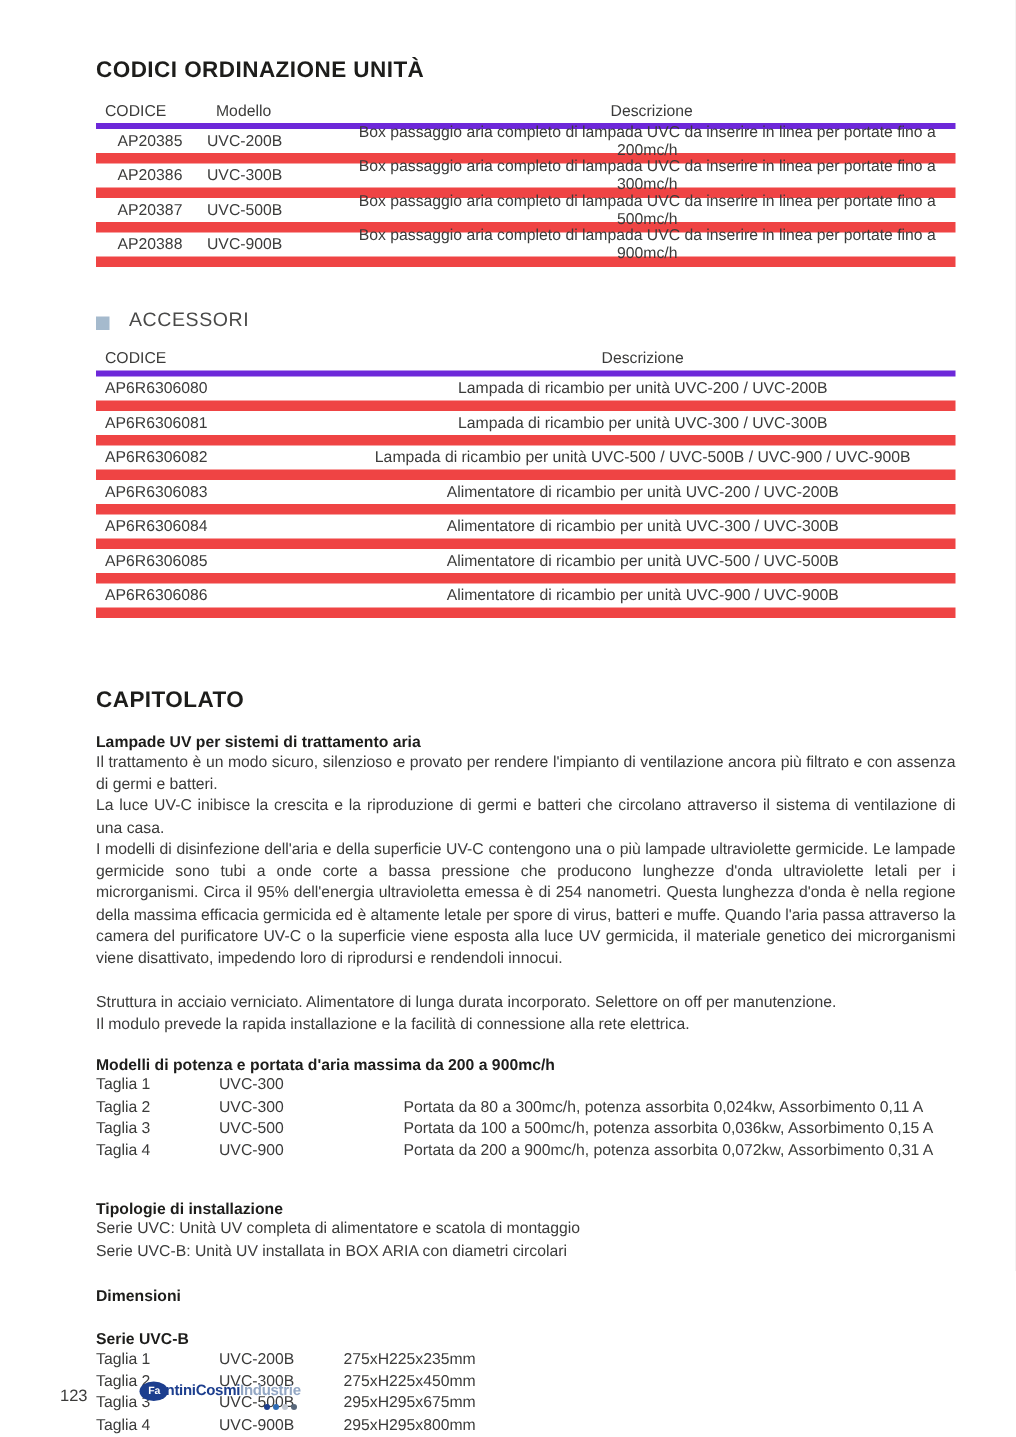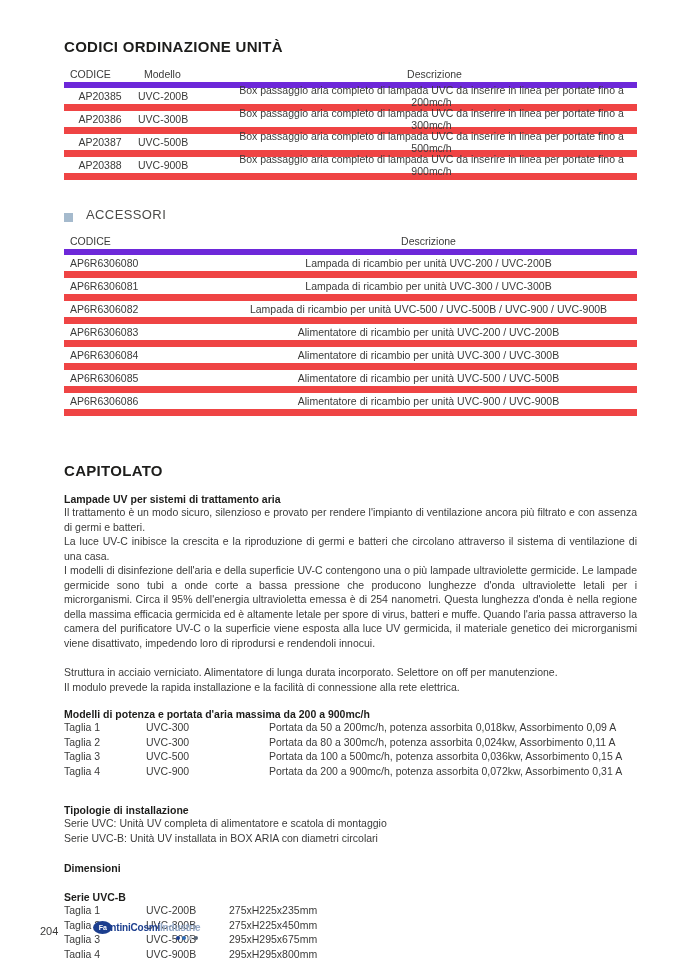--- a/index.html
+++ b/index.html
@@ -23,21 +23,21 @@
   .title-capitolato{margin-top:46px;}
 
   
   .section-label{display:flex;align-items:flex-end;margin-top:27px;}
   .bullet-square{width:9px;height:9px;background:#a5bacd;margin-right:13px;}
   .section-label .txt{font-size:13px;color:#4a4a49;letter-spacing:.4px;}
 
   
   .dtable{width:100%;margin-top:11px;font-size:10.5px;}
   .trow{display:flex;align-items:center;height:16px;border-bottom:7px solid #ef4444;}
-  .trow.head{border-bottom:6px solid #6d28d9;}
+  .trow.head{border-bottom:4px solid #6d28d9;}
   .t1-code{width:72px;text-align:center;flex:none;}
   .t1-model{width:88px;text-align:left;flex:none;padding-left:2px;}
   .t1-desc{flex:1;text-align:center;}
   .t1-code.hd{text-align:left;padding-left:6px;}
   .t2-code{width:150px;text-align:left;flex:none;padding-left:6px;}
   .t2-desc{flex:1;text-align:center;}
 
   
   .b-head{font-size:10.5px;font-weight:bold;color:#1d1d1b;margin:14px 0 0 0;}
   p.body{font-size:10.5px;line-height:14.5px;margin:0;text-align:justify;}
@@ -157,21 +157,20 @@
     <p class="body">I modelli di disinfezione dell'aria e della superficie UV-C contengono una o più lampade ultraviolette germicide. Le lampade germicide sono tubi a onde corte a bassa pressione che producono lunghezze d'onda ultraviolette letali per i microrganismi. Circa il 95% dell'energia ultravioletta emessa è di 254 nanometri. Questa lunghezza d'onda è nella regione della massima efficacia germicida ed è altamente letale per spore di virus, batteri e muffe. Quando l'aria passa attraverso la camera del purificatore UV-C o la superficie viene esposta alla luce UV germicida, il materiale genetico dei microrganismi viene disattivato, impedendo loro di riprodursi e rendendoli innocui.</p>
 
     <div class="gap15"></div>
     <div class="line">Struttura in acciaio verniciato. Alimentatore di lunga durata incorporato. Selettore on off per manutenzione.</div>
     <div class="line">Il modulo prevede la rapida installazione e la facilità di connessione alla rete elettrica.</div>
 
     <div class="b-head">Modelli di potenza e portata d'aria massima da 200 a 900mc/h</div>
     <div class="colrow">
       <span class="cr-size">Taglia 1</span>
       <span class="cr-model">UVC-300</span>
-      <span class="cr-rest">Portata da 50 a 200mc/h, potenza assorbita 0,018kw, Assorbimento 0,09 A</span>
     </div>
     <div class="colrow">
       <span class="cr-size">Taglia 2</span>
       <span class="cr-model">UVC-300</span>
       <span class="cr-rest">Portata da 80 a 300mc/h, potenza assorbita 0,024kw, Assorbimento 0,11 A</span>
     </div>
     <div class="colrow">
       <span class="cr-size">Taglia 3</span>
       <span class="cr-model">UVC-500</span>
       <span class="cr-rest">Portata da 100 a 500mc/h, potenza assorbita 0,036kw, Assorbimento 0,15 A</span>
@@ -207,21 +206,21 @@
     </div>
     <div class="colrow">
       <span class="cr-size">Taglia 4</span>
       <span class="cr-model-dim">UVC-900B</span>
       <span class="cr-rest">295xH295x800mm</span>
     </div>
 
   </div>
 
   <div class="footer">
-    <span class="page-num">204</span>
+    <span class="page-num">123</span>
     <div class="logo">
       <div class="logo-row">
         <span class="logo-oval">Fa</span>
         <span class="logo-main">ntiniCosmi</span>
         <span class="logo-suffix">Industrie</span>
       </div>
       <div class="logo-dots">
         <span class="dot dot1"></span>
         <span class="dot dot2"></span>
         <span class="dot dot3"></span>

